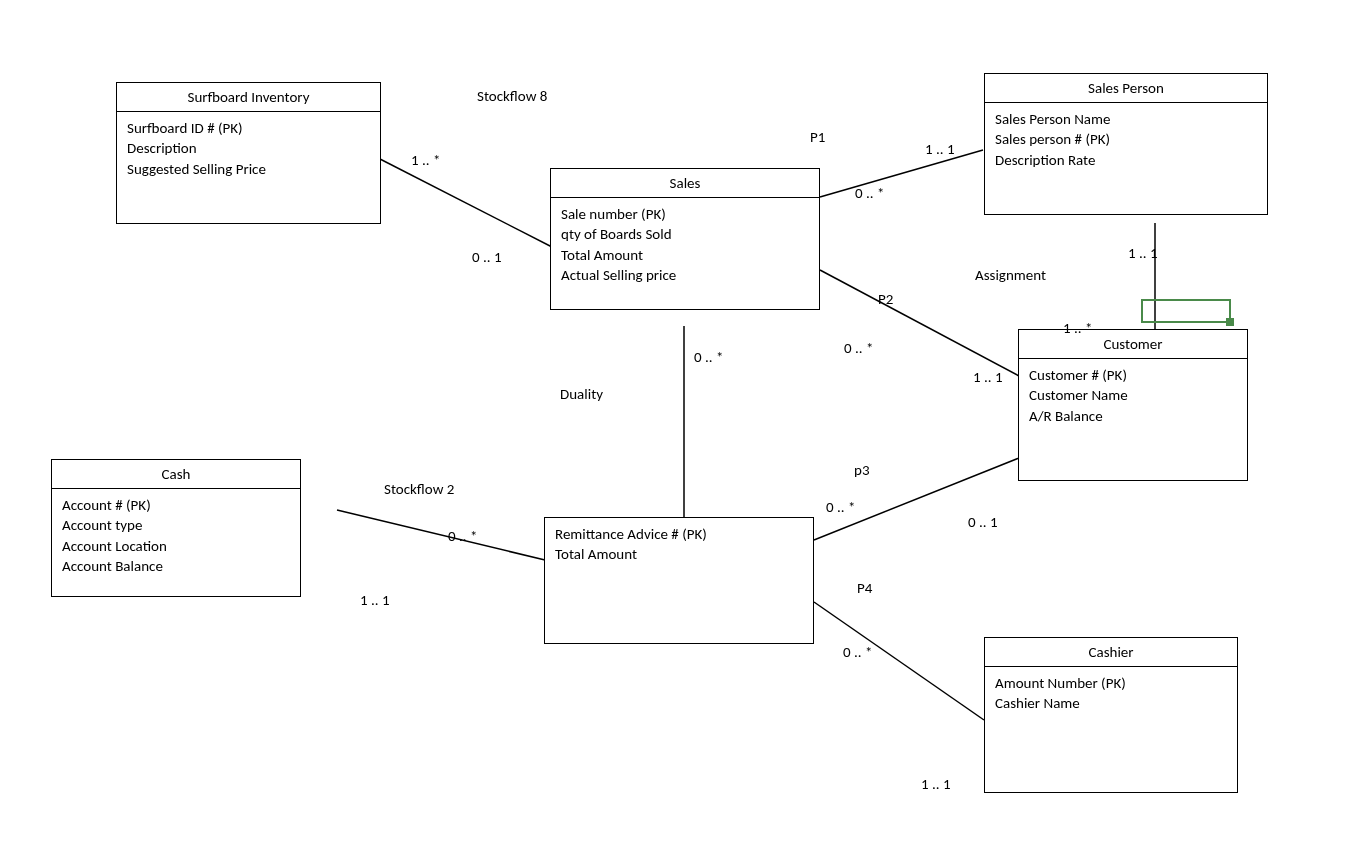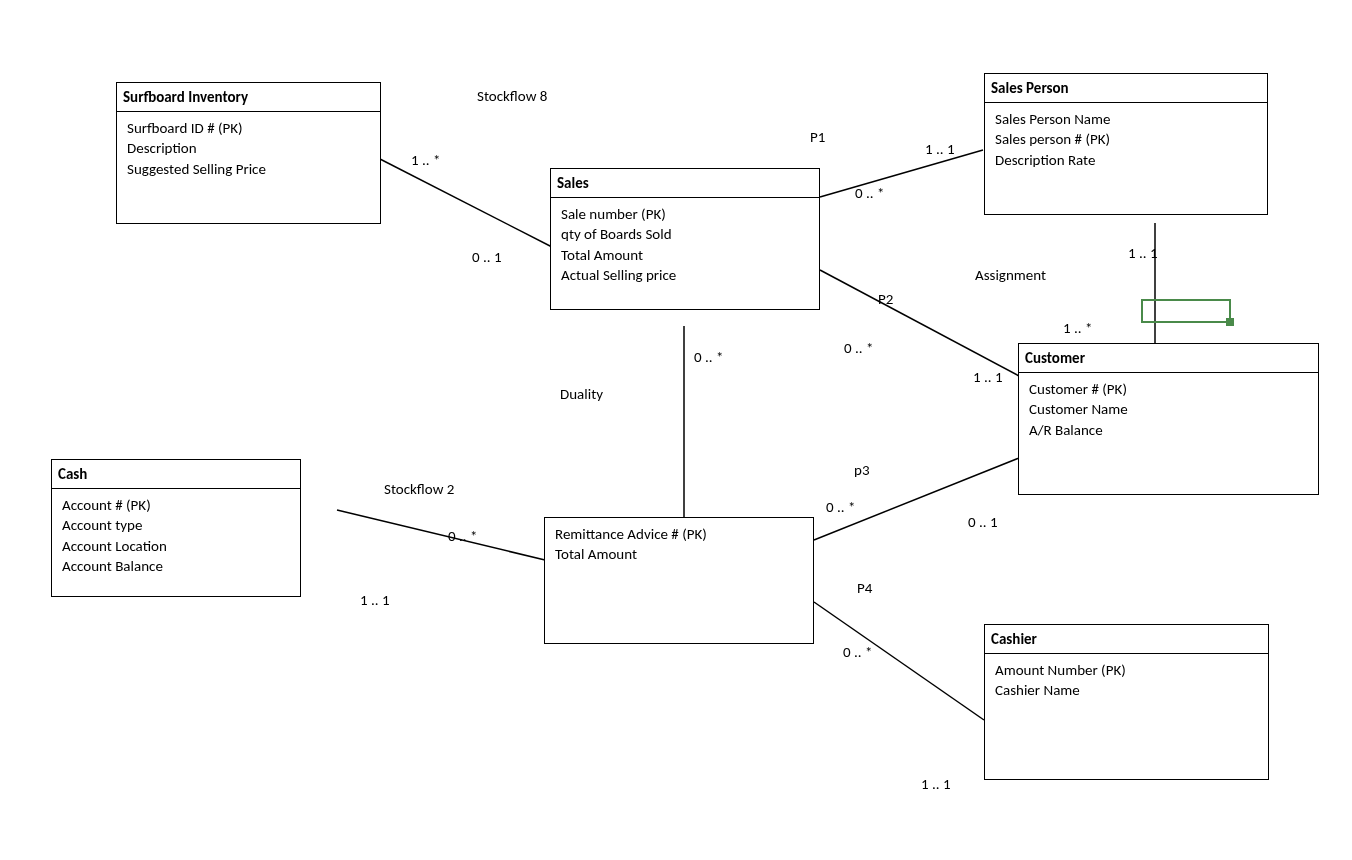--- a/index.html
+++ b/index.html
@@ -1,19 +1,19 @@
 <!DOCTYPE html>
 <html><head>
 <meta charset="utf-8">
 <style>
   html,body{margin:0;padding:0;background:#fff;font-family:Calibri,Arial,sans-serif;font-size:15px;color:#000}
   #stage{position:relative;width:1352px;height:860px}
   svg.lines{position:absolute;left:0;top:0;width:1352px;height:860px;pointer-events:none}
   .entity{position:absolute;border:1.5px solid #000;background:#fff;box-sizing:border-box}
-  .entity .title{border-bottom:1.5px solid #000;font-weight:bold;padding:5px 6px}
+  .entity .title{border-bottom:1.5px solid #000;text-align:center;font-weight:normal;padding:5px 6px}
   .entity .body{padding:6px 10px;line-height:1.35}
   .lbl{position:absolute;white-space:nowrap}
   .greenbox{position:absolute;border:2px solid #4a8a4a;box-sizing:border-box}
   .greenbox .handle{position:absolute;right:-5px;bottom:-5px;width:8px;height:8px;background:#4a8a4a}
 </style>
 </head>
 <body>
 <div id="stage">
 
 <svg class="lines">
@@ -51,21 +51,21 @@
 <div class="entity" style="left:984px;top:73px;width:284px">
   <div class="title">Sales Person</div>
   <div class="body">
     <div>Sales Person Name</div>
     <div>Sales person # (PK)</div>
     <div>Description Rate</div>
     <div style="height:38px"></div>
   </div>
 </div>
 
-<div class="entity" style="left:1018px;top:343px;width:301px">
+<div class="entity" style="left:1018px;top:329px;width:230px">
   <div class="title">Customer</div>
   <div class="body">
     <div>Customer # (PK)</div>
     <div>Customer Name</div>
     <div>A/R Balance</div>
     <div style="height:48px"></div>
   </div>
 </div>
 
 <div class="entity" style="left:51px;top:459px;width:250px">
@@ -80,21 +80,21 @@
 </div>
 
 <div class="entity" style="left:544px;top:517px;width:270px">
   <div class="body">
     <div>Remittance Advice # (PK)</div>
     <div>Total Amount</div>
     <div style="height:72px"></div>
   </div>
 </div>
 
-<div class="entity" style="left:984px;top:624px;width:285px">
+<div class="entity" style="left:984px;top:637px;width:254px">
   <div class="title">Cashier</div>
   <div class="body">
     <div>Amount Number (PK)</div>
     <div>Cashier Name</div>
     <div style="height:72px"></div>
   </div>
 </div>
 
 <div class="lbl" style="left:477px;top:87px">Stockflow 8</div>
 <div class="lbl" style="left:810px;top:128px">P1</div>

